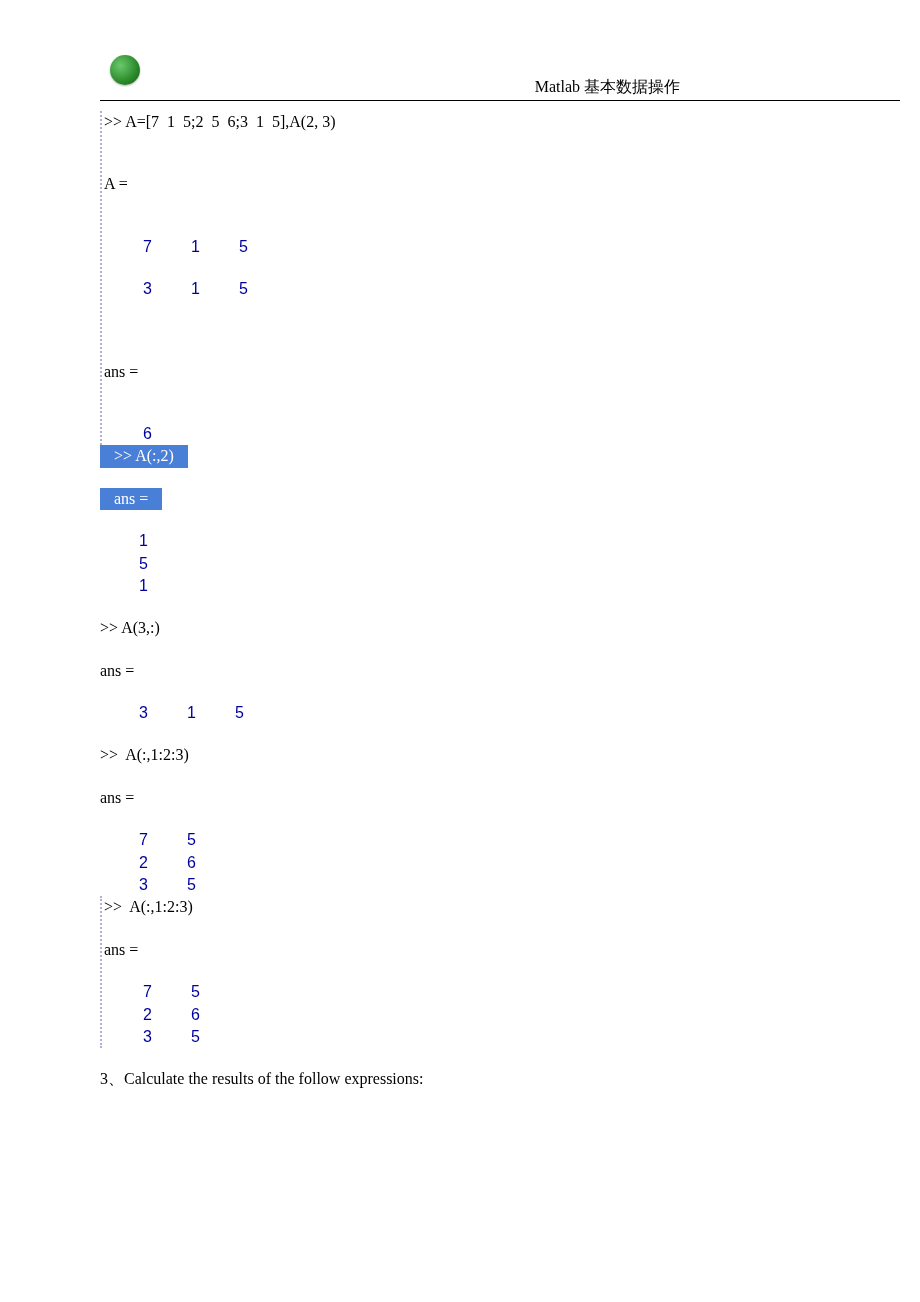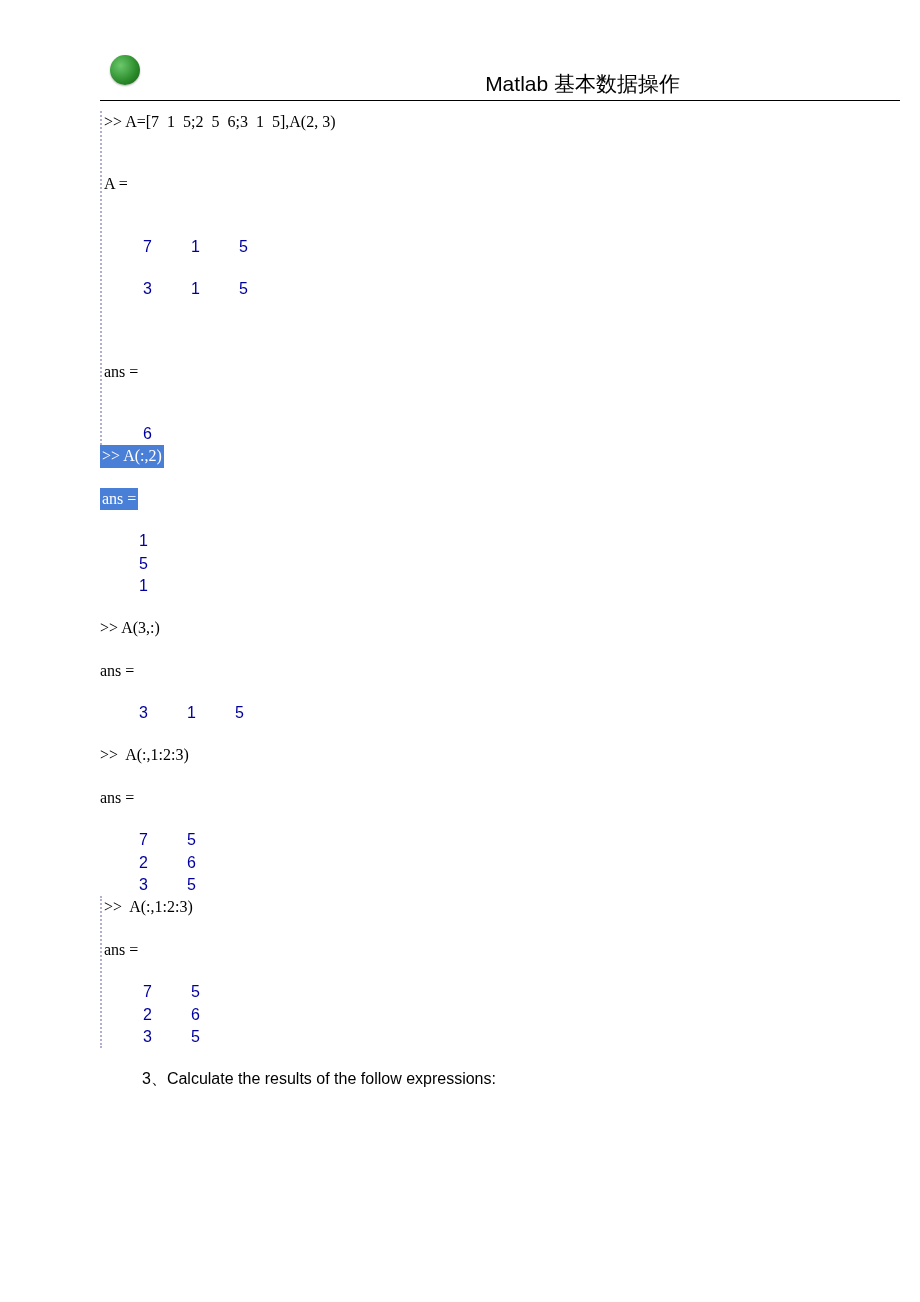--- a/index.html
+++ b/index.html
@@ -24,22 +24,22 @@
       width: 30px;
       height: 30px;
       border-radius: 50%;
       background: radial-gradient(circle at 35% 35%, #6bc96b 0%, #2a8a2a 60%, #1a5a1a 100%);
       box-shadow: 0 1px 2px rgba(0,0,0,0.3);
     }
     .header-title {
       position: absolute;
       right: 220px;
       bottom: 2px;
-      font-family: Liberation Sans, sans-serif;
-      font-size: 21px;
+      font-family: Liberation Serif, serif;
+      font-size: 16px;
       color: #000;
     }
     .content {
       margin-left: 100px;
       margin-right: 20px;
       margin-top: 10px;
       font-size: 16px;
       line-height: 1.4;
     }
     .block-border-top {
@@ -69,28 +69,27 @@
     .blank {
       height: 20px;
     }
     .half-blank {
       height: 10px;
     }
     .highlight {
       background: #4a7fd8;
       color: #ffffff;
       display: inline-block;
-      padding: 0 2px;
+      padding: 0 14px;
     }
     .section-text {
-      font-family: Liberation Sans, sans-serif;
+      font-family: Liberation Serif, serif;
       font-size: 16px;
       margin-top: 20px;
       color: #000;
-      margin-left: 42px;
     }
   </style>
 </head>
 <body>
 
 <div class="header-row">
   <div class="logo"></div>
   <div class="header-title">Matlab 基本数据操作</div>
 </div>
 

